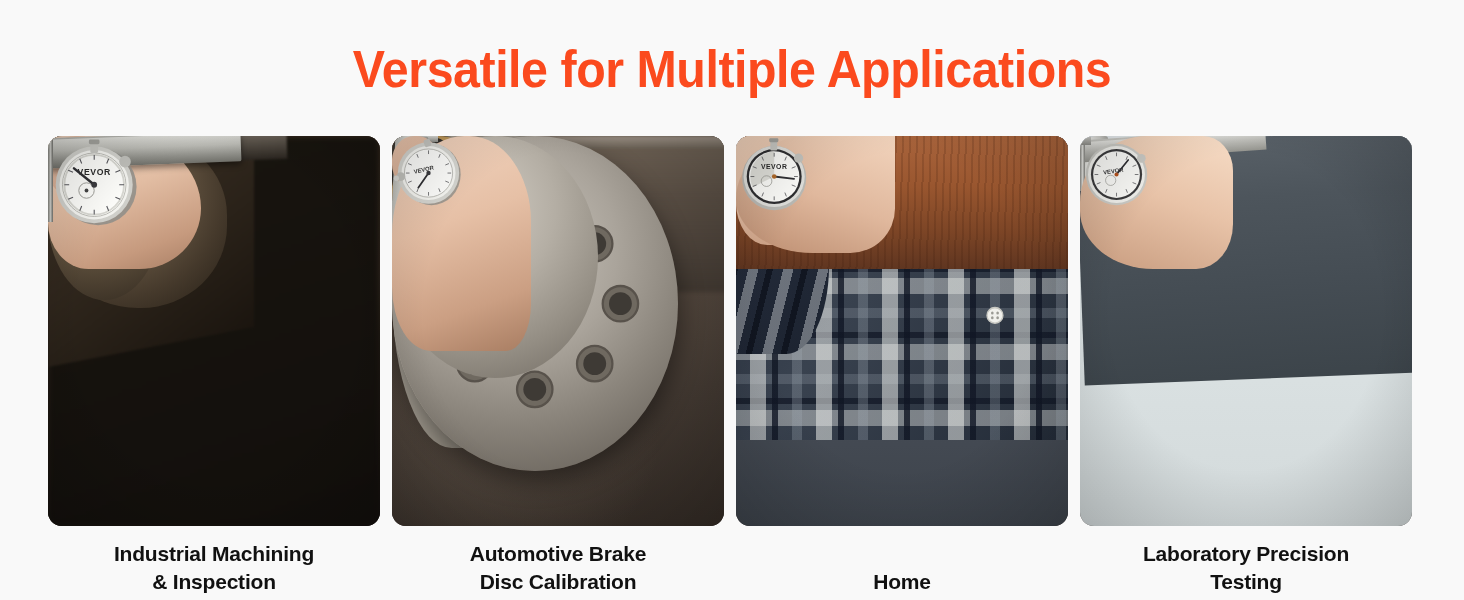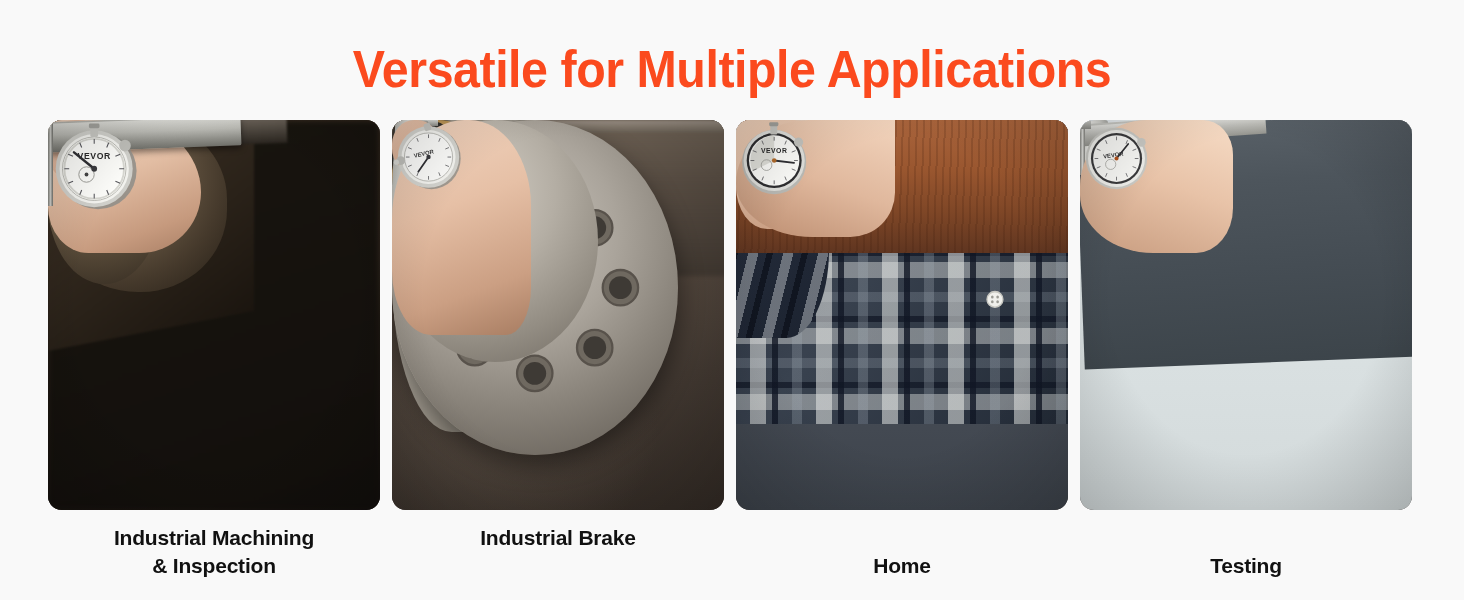--- a/index.html
+++ b/index.html
@@ -30,21 +30,21 @@
     line-height: 62px;
     font-weight: bold;
     letter-spacing: -0.5px;
     color: #fb4a1e;
     transform: scaleX(0.93);
     transform-origin: center top;
     white-space: nowrap;
   }
   .grid {
     position: absolute;
-    top: 120px;
+    top: 136px;
     left: 48px;
     width: 1368px;
     display: flex;
     gap: 12px;
   }
   .card {
     width: 332px;
     display: flex;
     flex-direction: column;
     align-items: center;
@@ -475,21 +475,22 @@
             <line x1="50" y1="50" x2="36" y2="70" stroke="#2f2f33" stroke-width="2.4" stroke-linecap="round"></line>
             <circle cx="50" cy="50" r="3" fill="#3a3a3e"></circle>
             <rect x="44" y="4" width="9" height="10" rx="2" fill="#c4c4bf" transform="rotate(-18 48 9)"></rect>
             <circle cx="12" cy="55" r="6" fill="#c0c0bb"></circle>
             <circle cx="6" cy="57" r="3.6" fill="#d7d7d2"></circle>
           </svg>
         </div>
         <div class="layer vignette"></div>
       </div>
       <div class="caption">
-        <span>Industrial Brake</span><br>
+        <span>Automotive Brake</span><br>
+        <span>Disc Calibration</span>
       </div>
     </div>
 
     <div class="card">
       <div class="photo">
         <div class="layer p3-bg"></div>
         <div class="layer p3-wall"></div>
         <div class="layer p3-plaid"></div>
         <div class="layer p3-sleeve"></div>
         <div class="layer">
@@ -594,19 +595,19 @@
             <text x="46" y="50" font-family="Liberation Sans, sans-serif" font-size="8" font-weight="bold" fill="#39393a" text-anchor="middle" transform="rotate(-8 46 50)">VEVOR</text>
             <circle cx="42" cy="60" r="7" fill="none" stroke="#a0a09b" stroke-width="1"></circle>
             <line x1="50" y1="52" x2="66" y2="32" stroke="#2f2f33" stroke-width="2.3" stroke-linecap="round"></line>
             <circle cx="50" cy="52" r="2.8" fill="#b4531f"></circle>
             <circle cx="84" cy="30" r="6" fill="#c8c8c3"></circle>
           </svg>
         </div>
         <div class="layer vignette"></div>
       </div>
       <div class="caption">
-        <br>
+        <span>Laboratory Precision</span><br>
         <span>Testing</span>
       </div>
     </div>
 
   </div>
 </div>
 
 </body></html>

